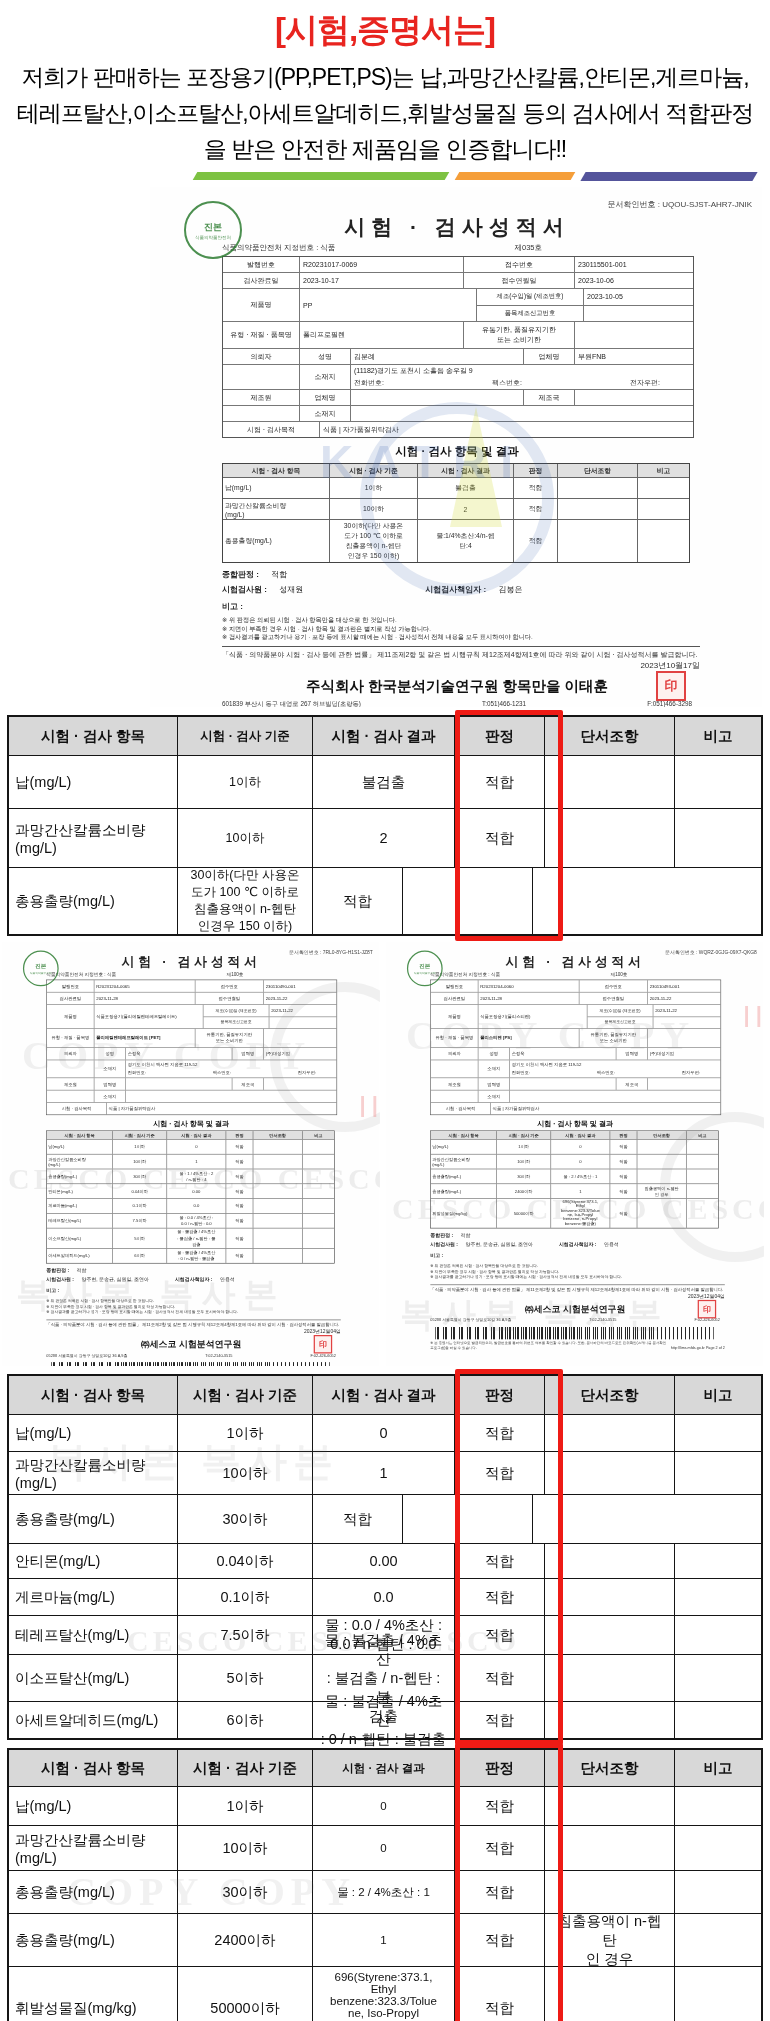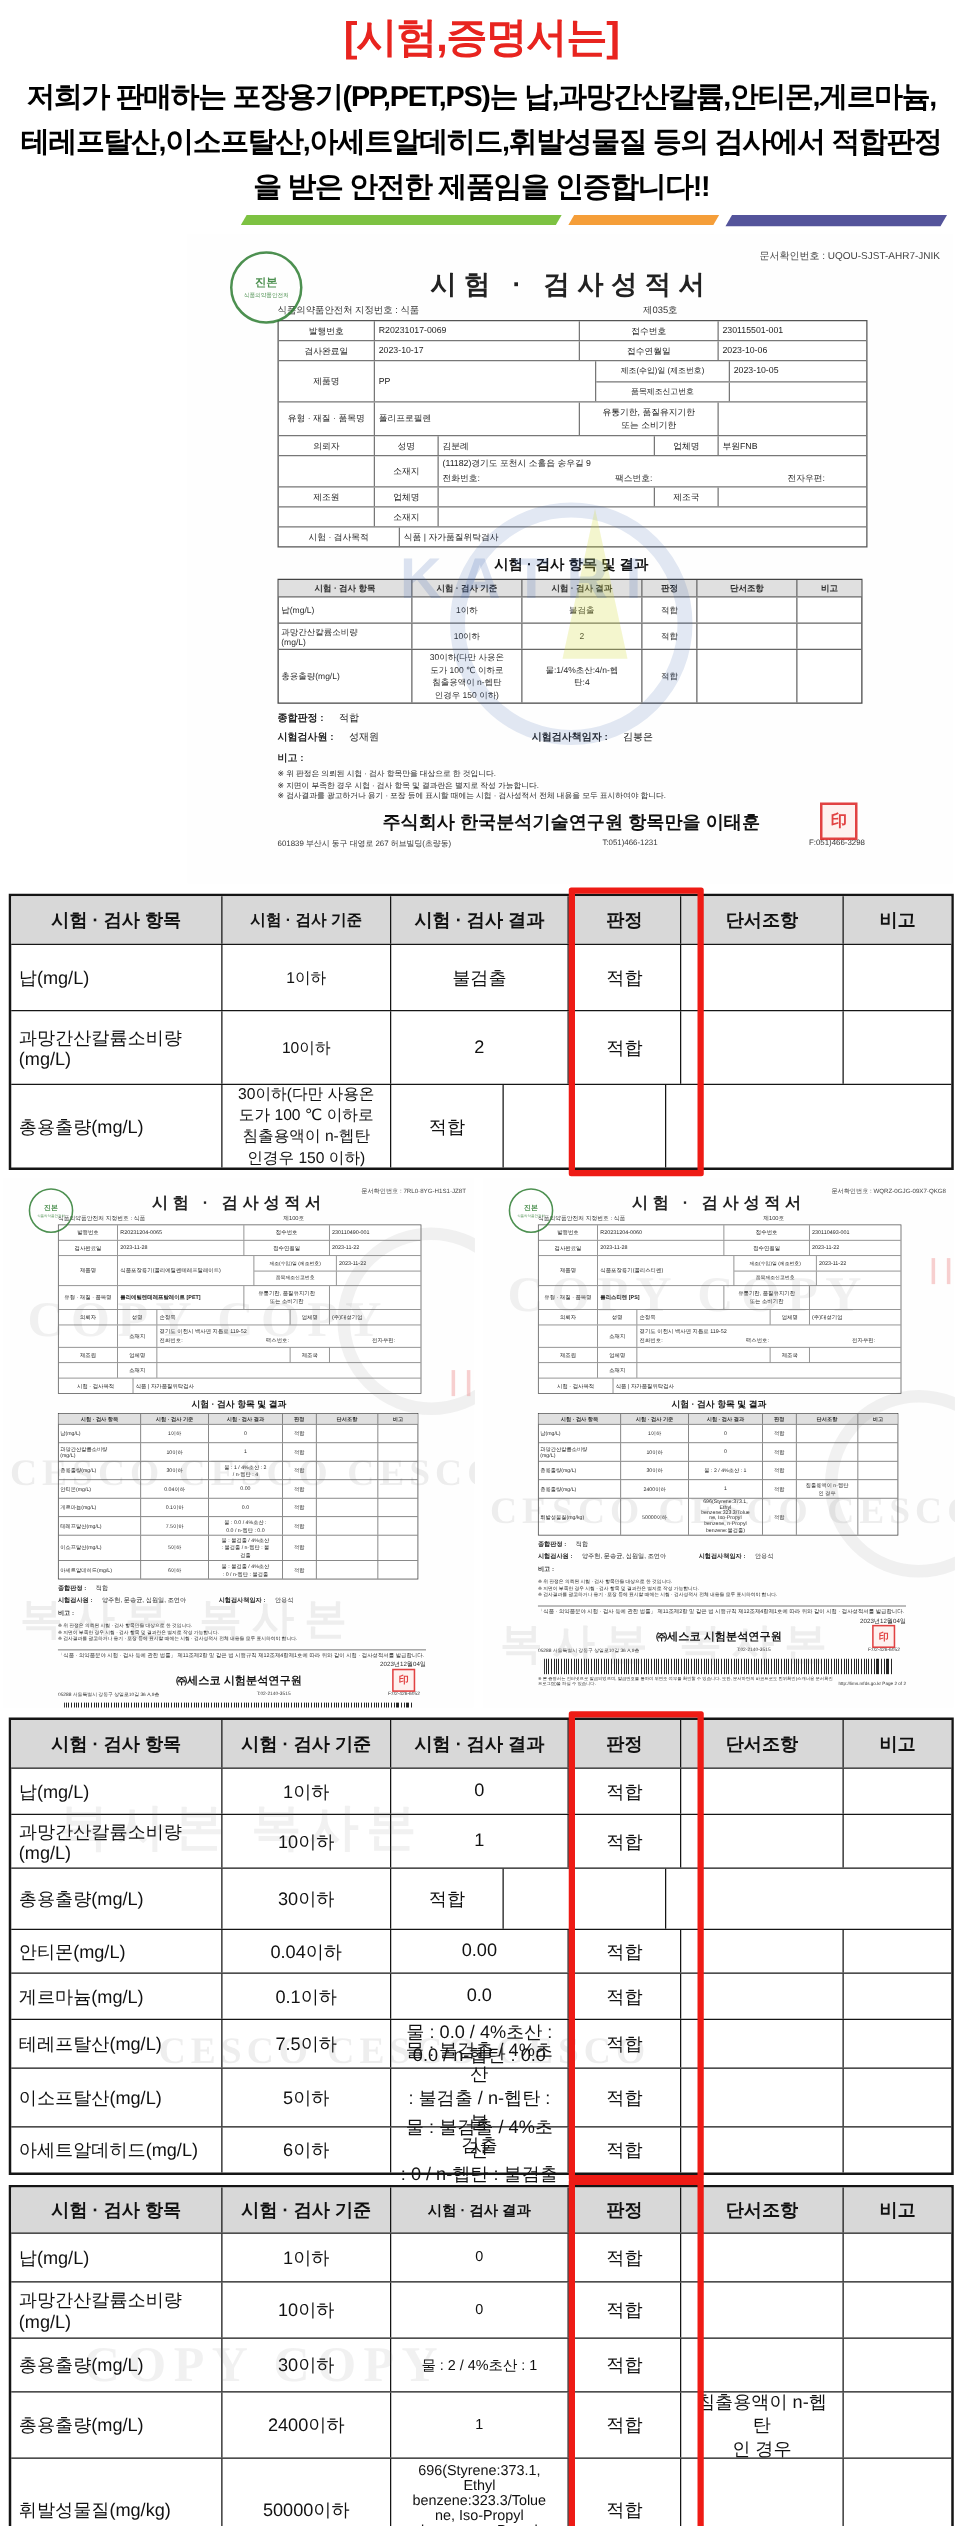--- a/index.html
+++ b/index.html
@@ -4,21 +4,21 @@
 <style>
   html,body{margin:0;padding:0}
   body{
     width:770px;height:2021px;overflow:hidden;background:#fff;
     font-family:"Liberation Sans","DejaVu Sans",sans-serif;color:#111;
     position:relative;
   }
   
   .intro{text-align:center;padding-top:6px}
   .intro h1{margin:2px 0 6px;font-size:33px;font-weight:bold;color:#e8241f;letter-spacing:-1px}
-  .intro .line{font-size:23px;font-weight:bold;color:#000;line-height:36px;letter-spacing:-1px}
+  .intro .line{font-size:23px;font-weight:normal;color:#000;line-height:36px;letter-spacing:-1px}
   
   .bar{position:relative;height:10px;margin:4px 0 0 195px;width:565px}
   .bar span{position:absolute;top:1px;height:8px;transform:skewX(-30deg)}
   .bar .b1{left:0;width:252px;background:#7dc242}
   .bar .b2{left:262px;width:116px;background:#f59e39}
   .bar .b3{left:388px;width:172px;background:#54549b;height:9px}
   
   .cert{position:relative;width:612px;background:#fefefe;color:#2b2b2b;overflow:hidden}
   .cert-lg{height:520px;margin:6px 0 0 150px}
   .doc-check{position:absolute;top:12px;right:10px;font-size:8px;color:#444}
@@ -287,20 +287,24 @@
       <span class="lab chief">시험검사책임자 :</span>
       <span>김봉은</span>
     </div>
   </div>
   <div class="bigo">비고 :</div>
   <div class="notes">
     <div>※ 위 판정은 의뢰된 시험 · 검사 항목만을 대상으로 한 것입니다.</div>
     <div>※ 지면이 부족한 경우 시험 · 검사 항목 및 결과란은 별지로 작성 가능합니다.</div>
     <div>※ 검사결과를 광고하거나 용기 · 포장 등에 표시할 때에는 시험 · 검사성적서 전체 내용을 모두 표시하여야 합니다.</div>
   </div>
+  <div class="legal">
+    <span>「식품 · 의약품분야 시험 · 검사 등에 관한 법률」 제11조제2항 및 같은 법 시행규칙 제12조제4항제1호에 따라 위와 같이 시험 · 검사성적서를 발급합니다.</span>
+    <div class="date">2023년10월17일</div>
+  </div>
   <div class="company">
     <span>주식회사 한국분석기술연구원 항목만을 이태훈</span>
     <span class="seal">印</span>
   </div>
   <div class="addr-line">
     <span>601839 부산시 동구 대영로 267 허브빌딩(초량동)</span>
     <span>T:051)466-1231</span>
     <span>F:051)466-3298</span>
   </div>
 

